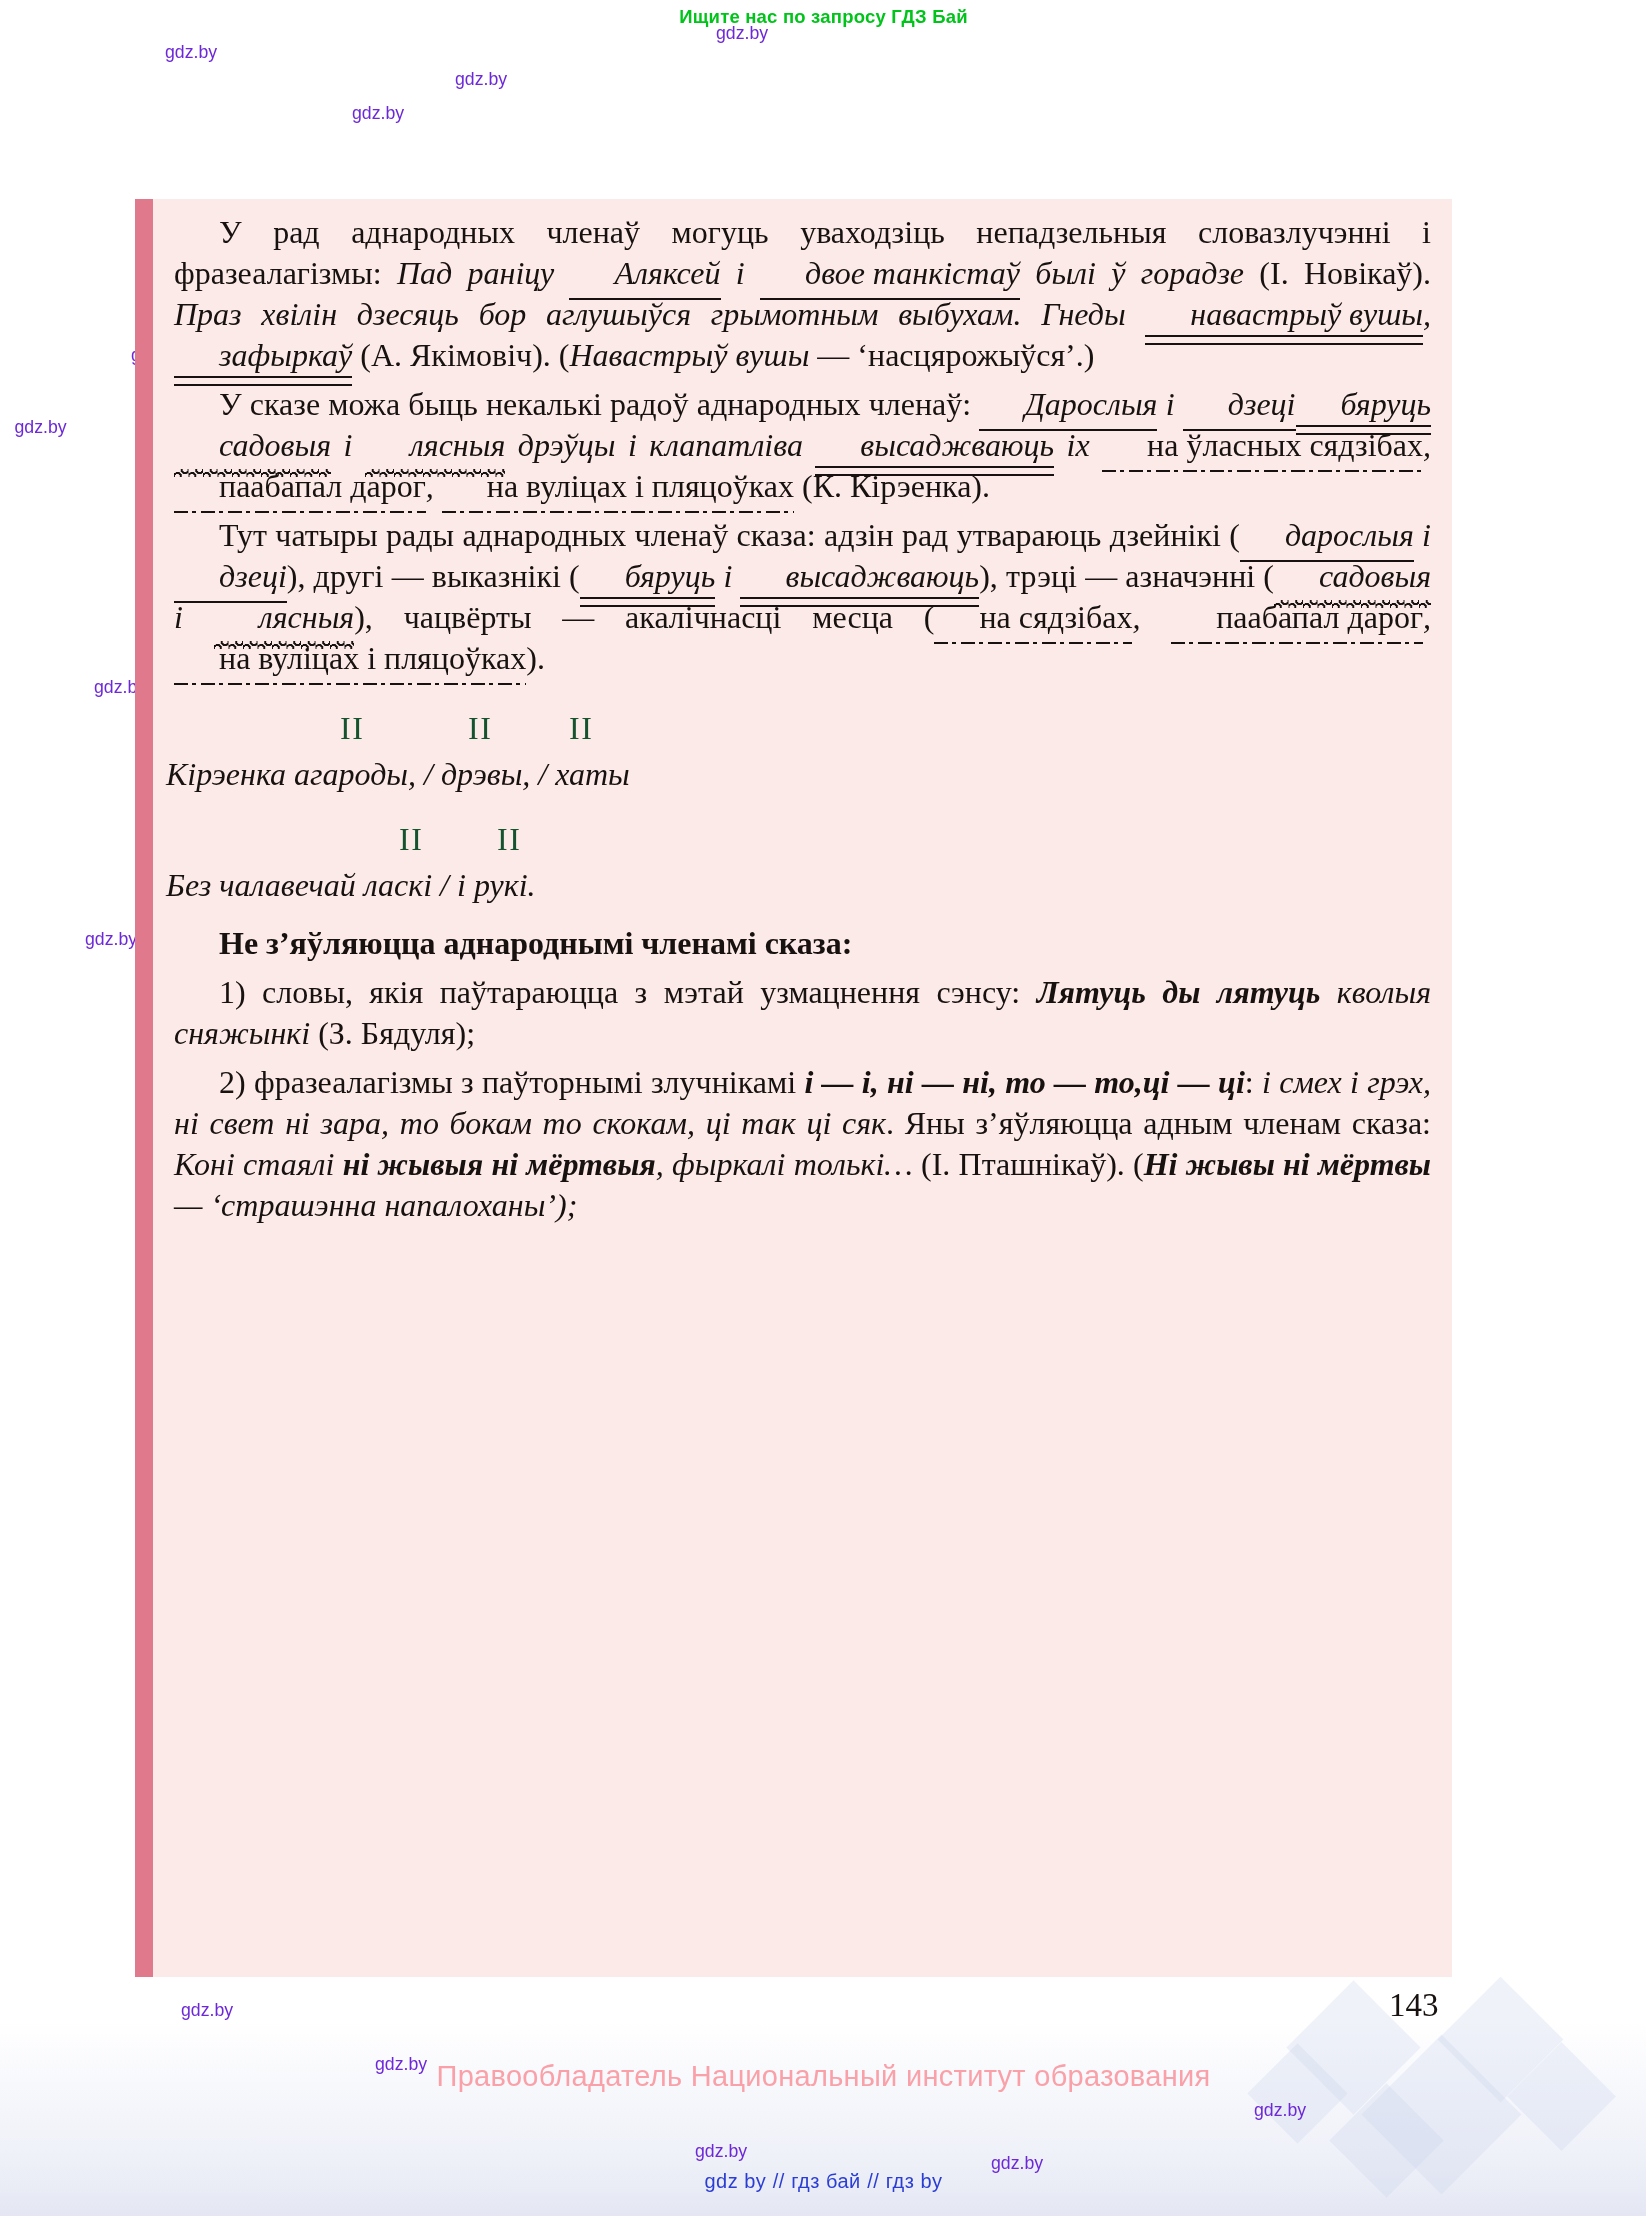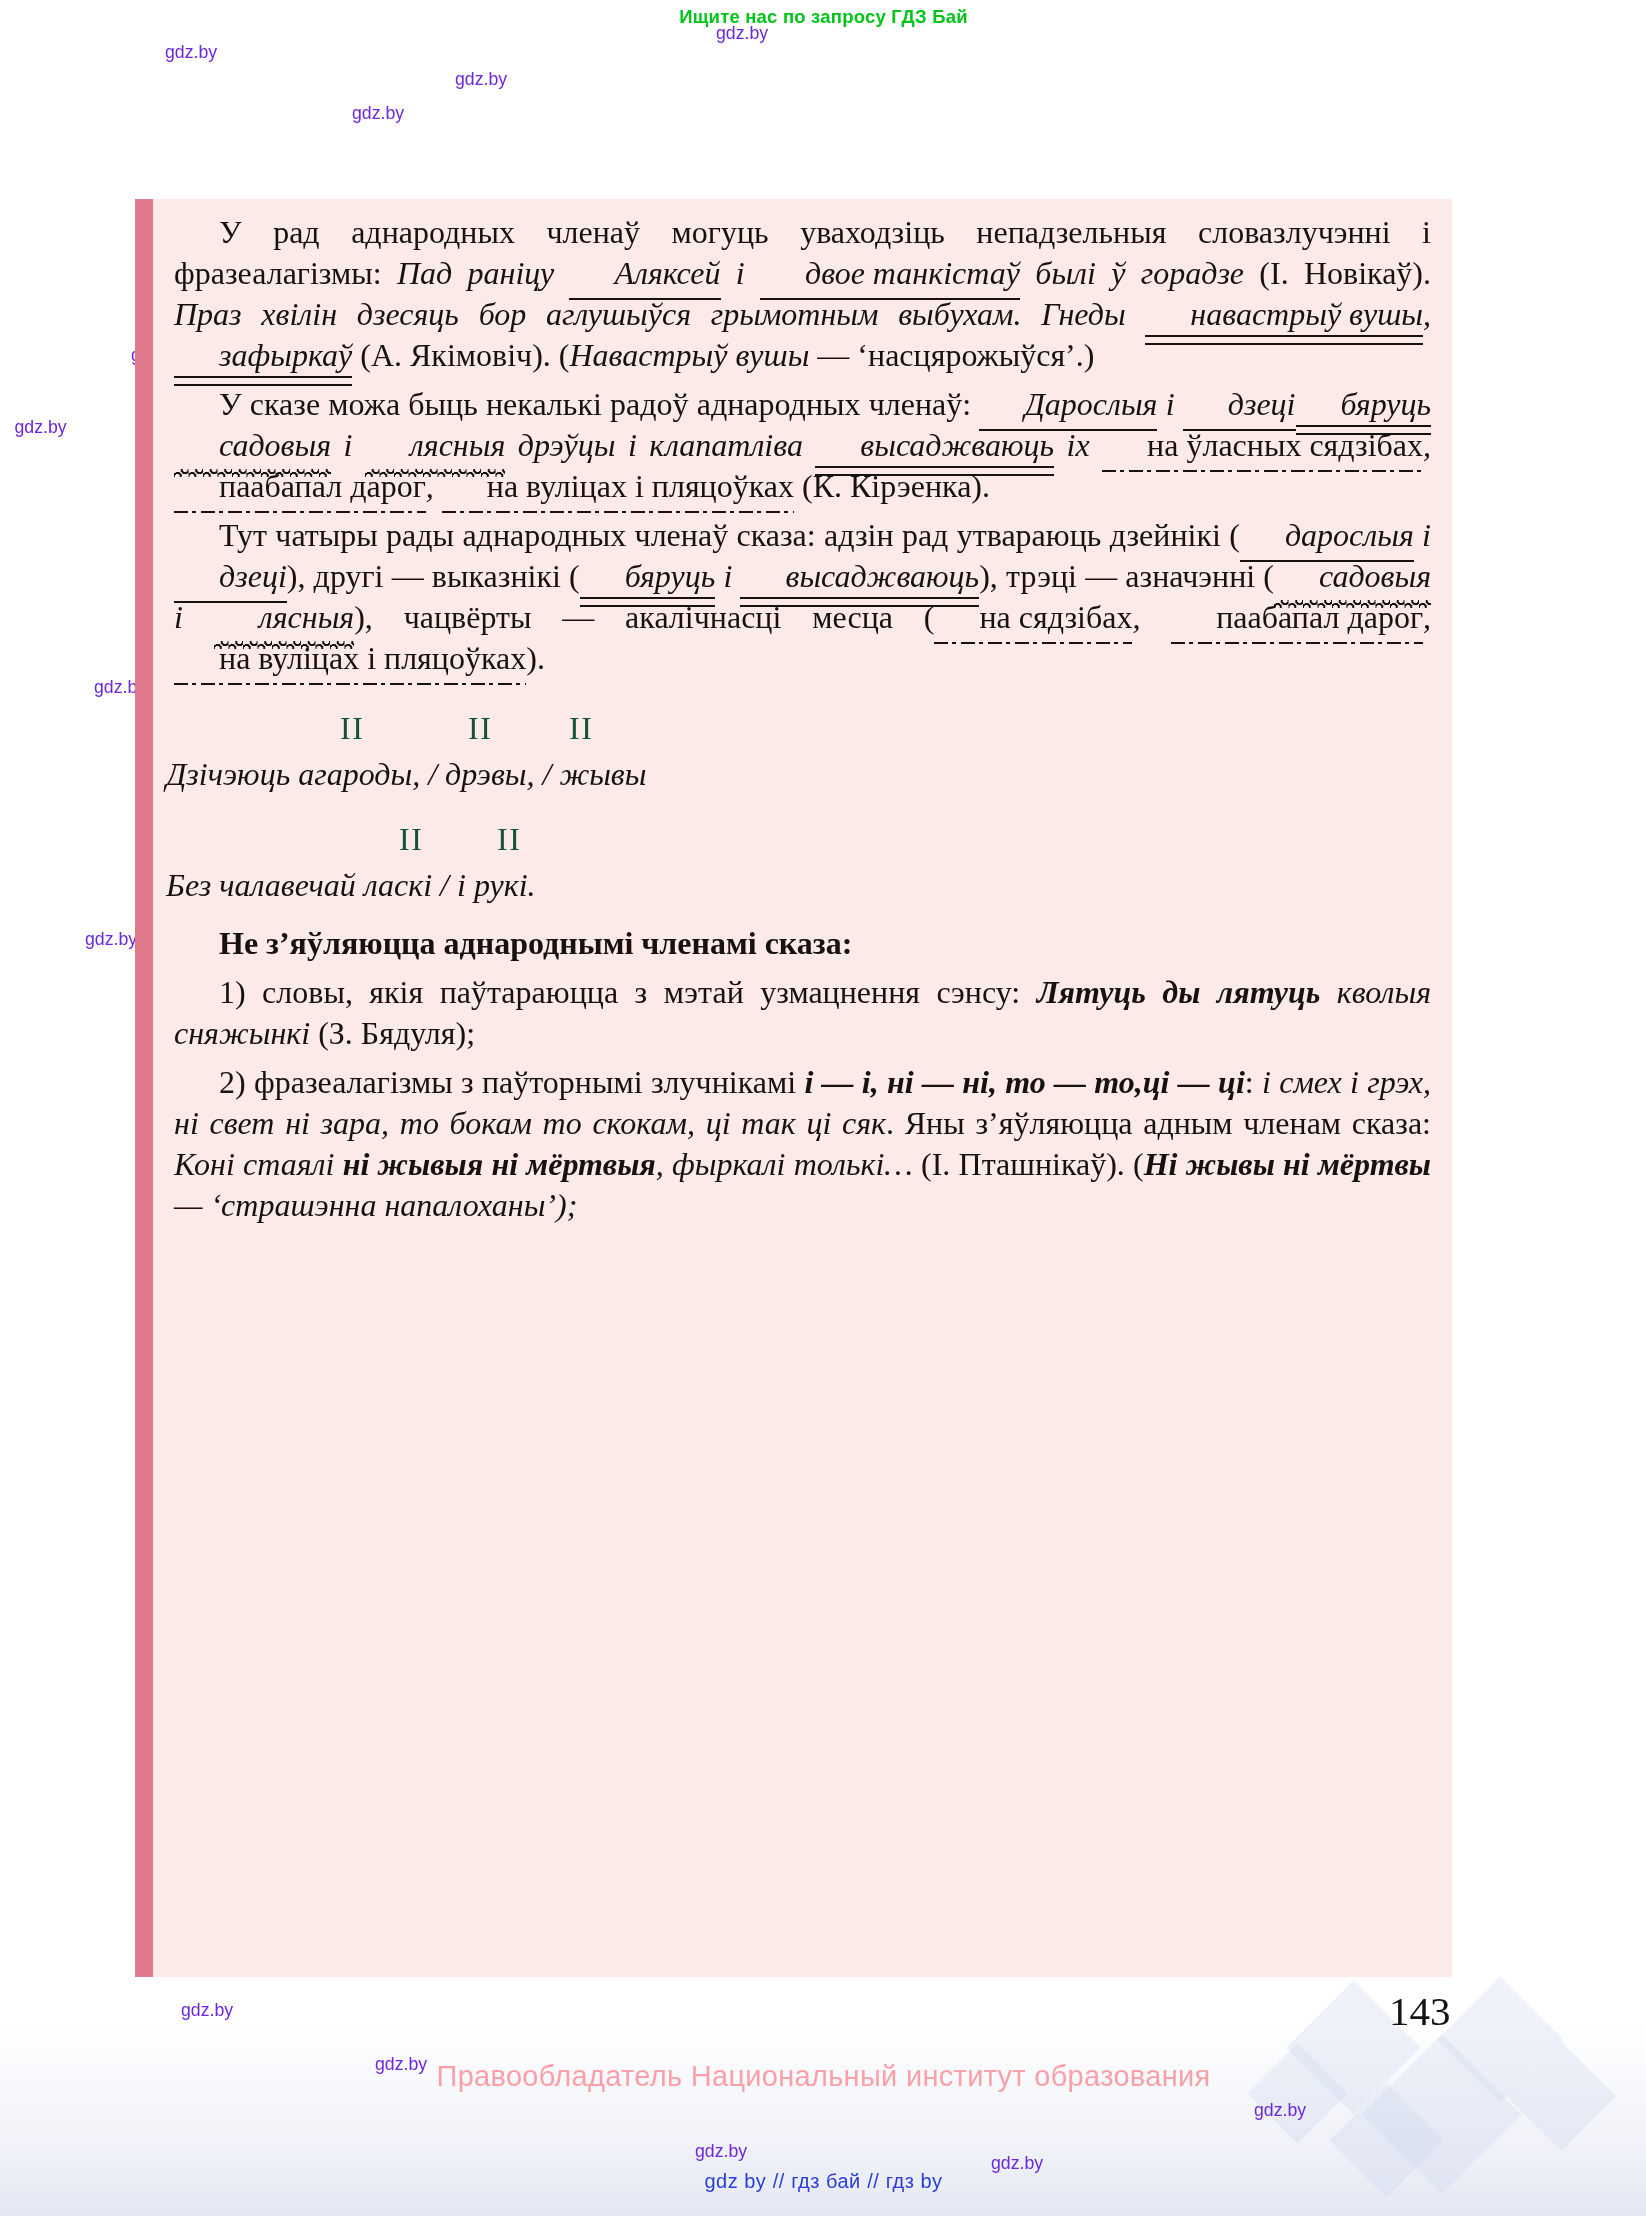--- a/index.html
+++ b/index.html
@@ -181,21 +181,21 @@
   .diamond {
     position: absolute;
     background: #c9d4ec;
     opacity: .30;
     transform: rotate(45deg);
   }
   .page-number {
     position: absolute;
     left: 1389px;
     top: 1987px;
-    font-size: 41px;
+    font-size: 33px;
     color: #17110f;
     font-family: "Liberation Serif", serif;
   }
   .copyright {
     position: absolute;
     left: 0;
     top: 2060px;
     width: 1647px;
     text-align: center;
     font-family: "Liberation Sans", sans-serif;
@@ -259,21 +259,21 @@
 
   <p class="para indent"><span>Тут чатыры рады аднародных членаў сказа: адзін рад утвараюць дзейнікі (</span><span class="u1">дарослыя</span><span class="it"> і </span><span class="u1">дзеці</span><span>), другі — выказнікі (</span><span class="u2">бяруць</span><span class="it"> і </span><span class="u2">высаджваюць</span><span>), трэці — азначэнні (</span><span class="uw">садовыя</span><span class="it"> і </span><span class="uw">лясныя</span><span>), чацвёрты — акалічнасці месца (</span><span class="ud">на сядзібах</span><span class="it">, </span><span class="ud">паабапал дарог</span><span class="it">, </span><span class="ud">на вуліцах і пляцоўках</span><span>).</span></p>
 
 
   <div class="example-block" style="margin-top:31px">
     <div class="stress-row" id="stress-row-1">
         <span class="stress-mark" style="left: 174px;">ΙΙ</span>
         <span class="stress-mark" style="left: 302px;">ΙΙ</span>
         <span class="stress-mark" style="left: 403px;">ΙΙ</span>
       </div>
-    <p class="example-line">Дзічэюць агароды, / дрэвы, / жывы</p>
+    <p class="example-line">Кірэенка агароды, / дрэвы, / хаты</p>
   </div>
 
   <div class="example-block" style="margin-top:27px">
     <div class="stress-row" id="stress-row-2">
         <span class="stress-mark" style="left: 233px;">ΙΙ</span>
         <span class="stress-mark" style="left: 331px;">ΙΙ</span>
       </div>
     <p class="example-line">Без чалавечай ласкі / і рукі.</p>
   </div>
 

